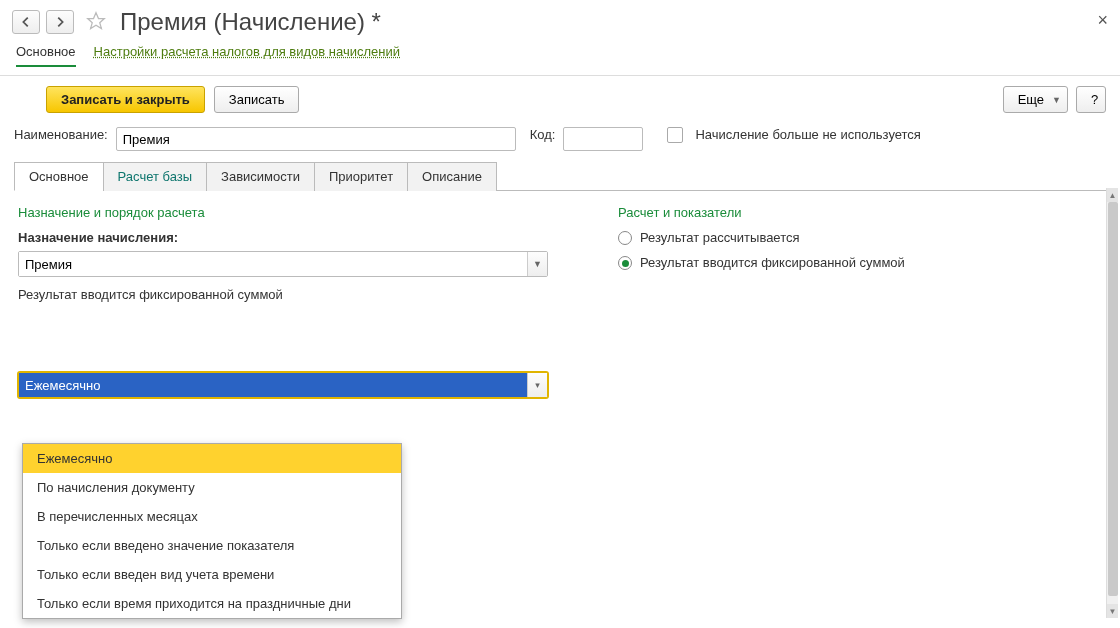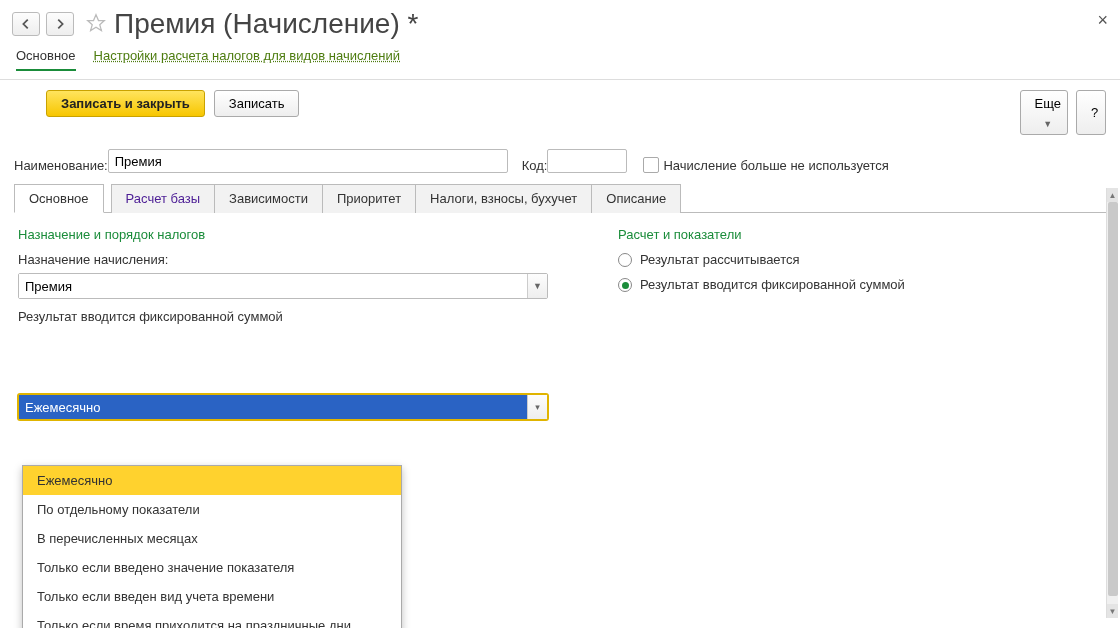--- a/index.html
+++ b/index.html
@@ -29,23 +29,23 @@
     display: flex;
     align-items: center;
     justify-content: center;
     font-size: 14px;
     color: #555;
     cursor: pointer;
   }
   .nav-btn svg { width: 14px; height: 14px; }
   .star-icon { margin-left: 6px; color: #aaa; }
   .page-title {
-    font-size: 28px;
+    font-size: 24px;
     color: #444;
-    margin-left: 2px;
+    margin-left: 8px;
   }
   .close-x {
     position: absolute;
     top: 10px;
     right: 12px;
     font-size: 18px;
     color: #555;
     cursor: pointer;
   }
   .section-links {
@@ -89,28 +89,28 @@
   .toolbar-right {
     margin-left: auto;
     display: flex;
     gap: 8px;
   }
   .btn-more {
     display: flex;
     align-items: center;
     gap: 8px;
     padding-right: 6px;
-    flex-direction: column;
   }
   .btn-more .caret { font-size: 9px; color: #666; }
   .btn-help { width: 28px; text-align: center; }
   .form-row {
     padding: 4px 14px;
     display: flex;
-    align-items: flex-end;
+    align-items: flex-start;
+    gap: 8px;
   }
   .form-row label { color: #333; }
   .text-input {
     border: 1px solid #bbb;
     border-radius: 2px;
     padding: 3px 6px;
     height: 24px;
     font-size: 13px;
   }
   .name-input { width: 400px; }
@@ -136,34 +136,34 @@
     font-size: 13px;
     color: #333;
     cursor: pointer;
     position: relative;
     top: 1px;
   }
   .tab.active {
     background: #fff;
     border-bottom: 1px solid #fff;
   }
-  .tab.disabled { color: #4c1d95; margin-left: 8px; }
+  .tab.disabled { color: #0f766e; }
   .tab-content {
     padding: 14px 18px;
     display: flex;
     gap: 60px;
     position: relative;
   }
   .col { flex: 0 0 auto; }
   .col-left { width: 540px; }
   .section-title {
     color: #1a8c3a;
     margin-bottom: 10px;
   }
-  .field-label { margin-bottom: 6px; display: block; }
+  .field-label { margin-bottom: 6px; display: block; font-weight: bold; }
   .select-wrap {
     display: flex;
     border: 1px solid #bbb;
     border-radius: 2px;
     width: 530px;
     height: 26px;
     background: #fff;
   }
   .select-wrap input {
     border: none;
@@ -294,38 +294,37 @@
       <span>Еще</span>
       <span class="caret">▼</span>
     </button>
     <button class="btn btn-help">?</button>
   </div>
 </div>
 
 <div class="form-row">
   <label>Наименование:</label>
   <input class="text-input name-input" value="Премия" style="">
-  <label style="margin-left:14px">Код:</label>
+  <label style="margin-left:6px">Код:</label>
   <input class="text-input code-input" value="" style="">
   <span class="checkbox"></span>
   <span>Начисление больше не используется</span>
 </div>
 
 <div class="tabs">
   <div class="tab active">Основное</div>
   <div class="tab disabled">Расчет базы</div>
   <div class="tab">Зависимости</div>
   <div class="tab">Приоритет</div>
-  <div class="tab">Налоги, взносы, бухучет</div>
   <div class="tab">Описание</div>
 </div>
 
 <div class="tab-content">
   <div class="col col-left">
-    <div class="section-title">Назначение и порядок налогов</div>
+    <div class="section-title">Назначение и порядок расчета</div>
     <span class="field-label">Назначение начисления:</span>
     <div class="select-wrap">
       <input value="Премия" style="">
       <div class="select-btn">▼</div>
     </div>
     <div class="result-note">Результат вводится фиксированной суммой</div>
 
     <div class="execution-block">
       <div class="select-wrap select-active">
         <input value="Ежемесячно" style="">
@@ -341,21 +340,21 @@
       <span>Результат рассчитывается</span>
     </div>
     <div class="radio-row">
       <span class="radio checked"></span>
       <span>Результат вводится фиксированной суммой</span>
     </div>
   </div>
 
   <div class="dropdown-list">
     <div class="dropdown-item highlight">Ежемесячно</div>
-    <div class="dropdown-item">По отдельному показатели</div>
+    <div class="dropdown-item">По начисления документу</div>
     <div class="dropdown-item">В перечисленных месяцах</div>
     <div class="dropdown-item">Только если введено значение показателя</div>
     <div class="dropdown-item">Только если введен вид учета времени</div>
     <div class="dropdown-item">Только если время приходится на праздничные дни</div>
   </div>
 </div>
 
 <div class="scrollbar">
   <div class="scrollbar-btn">▲</div>
   <div class="scrollbar-thumb"></div>

